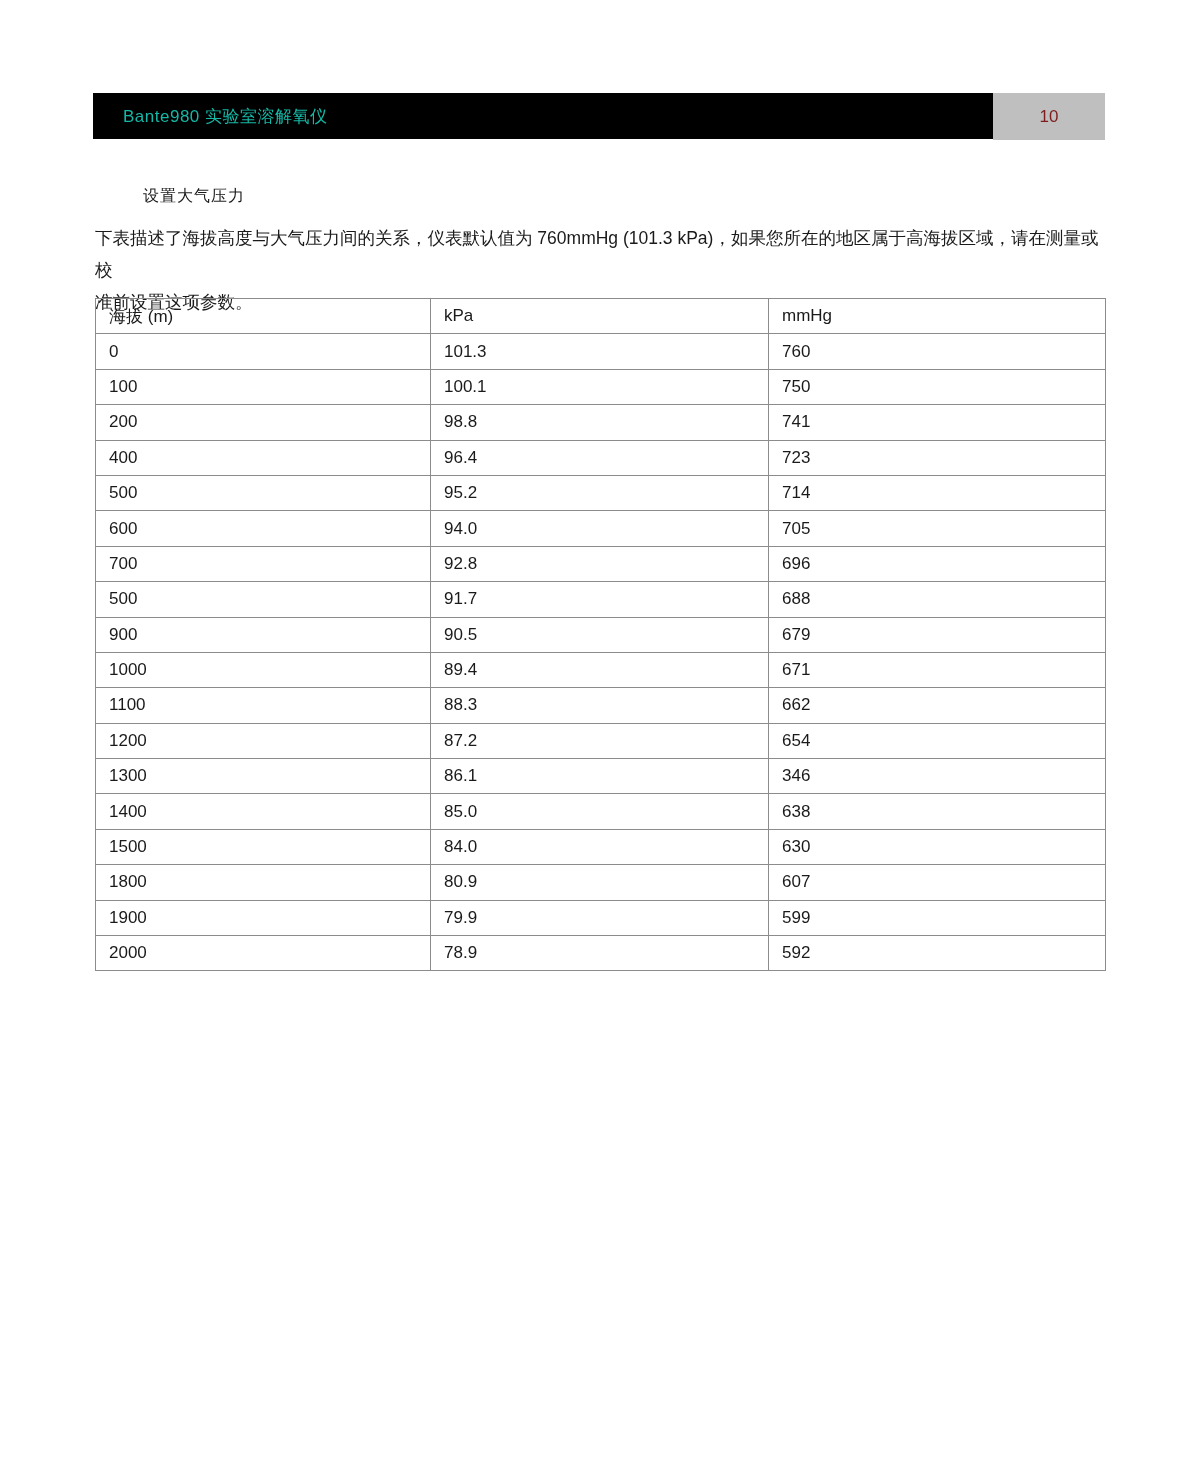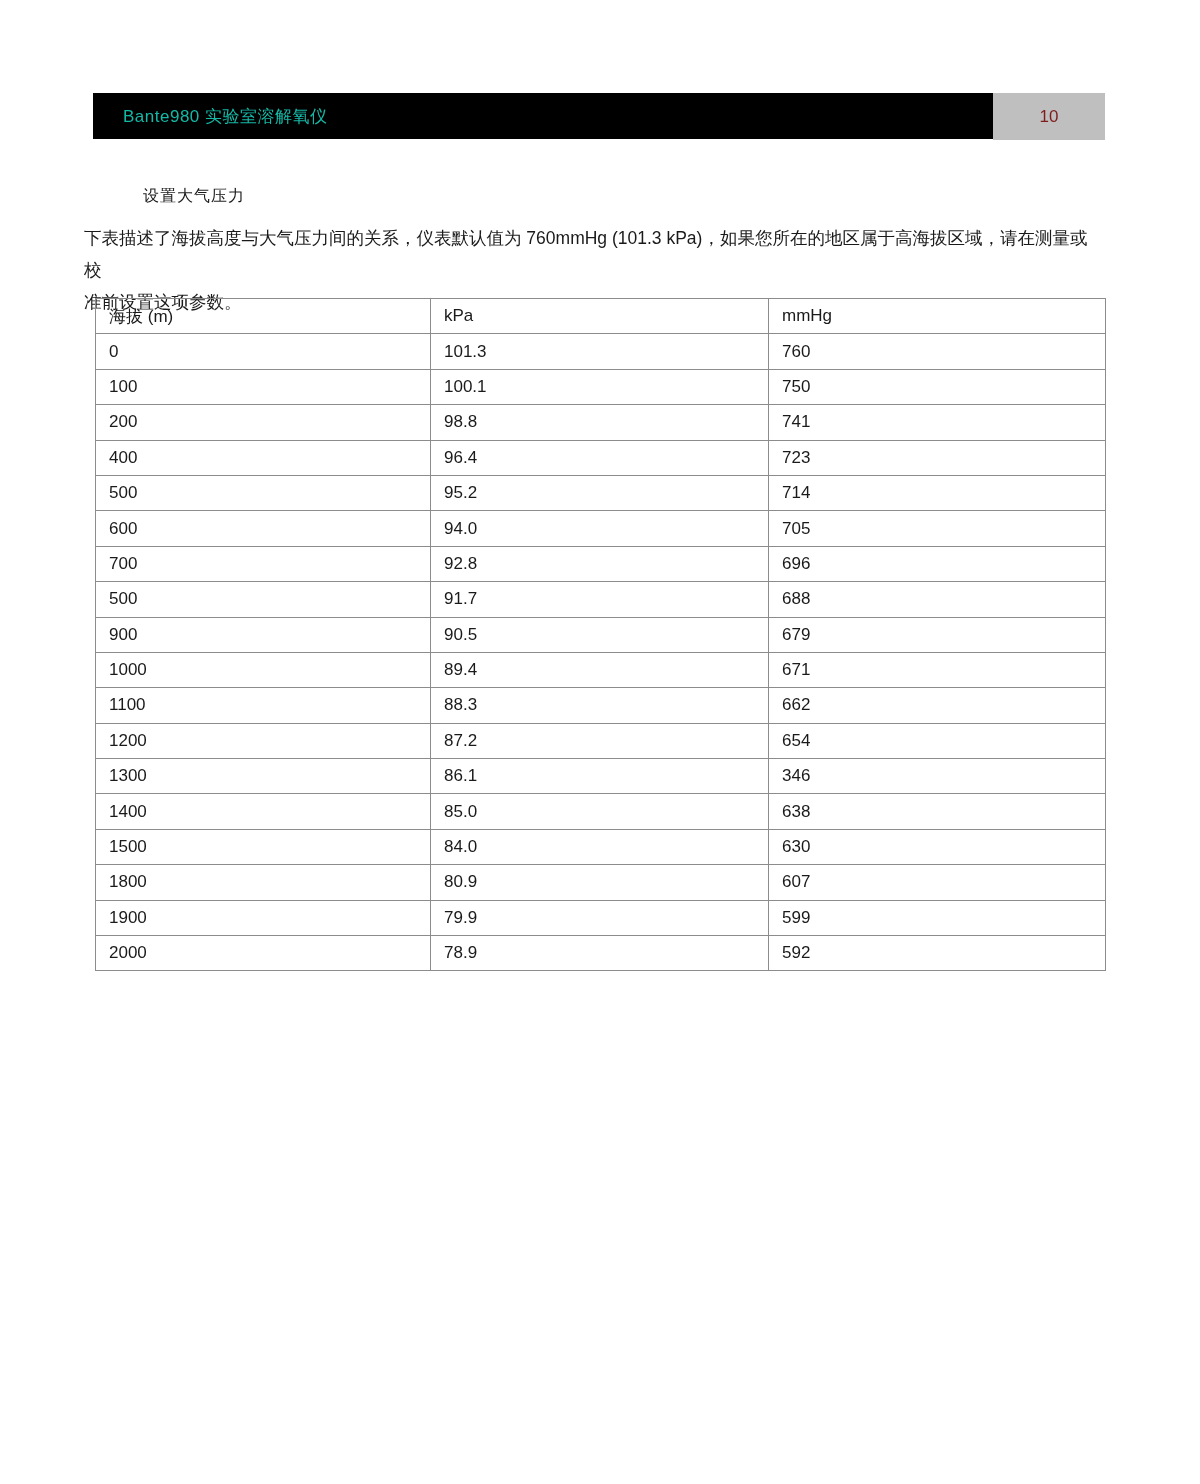--- a/index.html
+++ b/index.html
@@ -19,21 +19,21 @@
     position:absolute; left:993px; top:93px; width:112px; height:47px;
     background:#bfbfbf; color:#7f1d1d;
     display:flex; align-items:center; justify-content:center;
     font-size:17px;
   }
   .section-title {
     position:absolute; left:95px; top:186px;
     font-size:16px; font-weight:normal; letter-spacing:1px;margin-left:48px;
   }
   .intro {
-    position:absolute; left:84px; top:222px; width:1012px;
+    position:absolute; left:95px; top:222px; width:1012px;
     font-size:17.5px; line-height:32px;
   }
   table.pressure {
     position:absolute; left:95px; top:298px; width:1010px;
     border-collapse:collapse; table-layout:fixed;
     font-size:17px;
   }
   table.pressure col.c1 { width:335px; }
   table.pressure col.c2 { width:338px; }
   table.pressure col.c3 { width:337px; }

